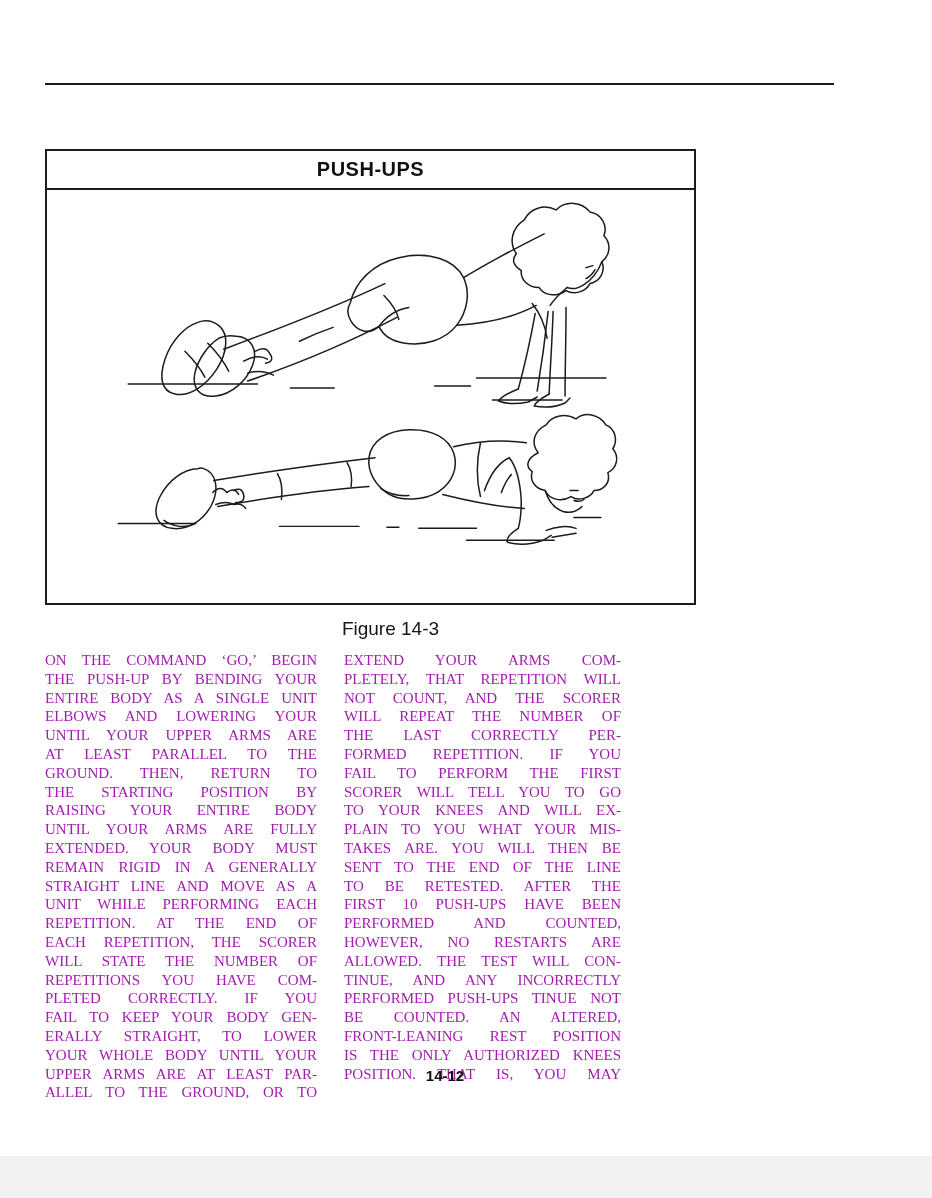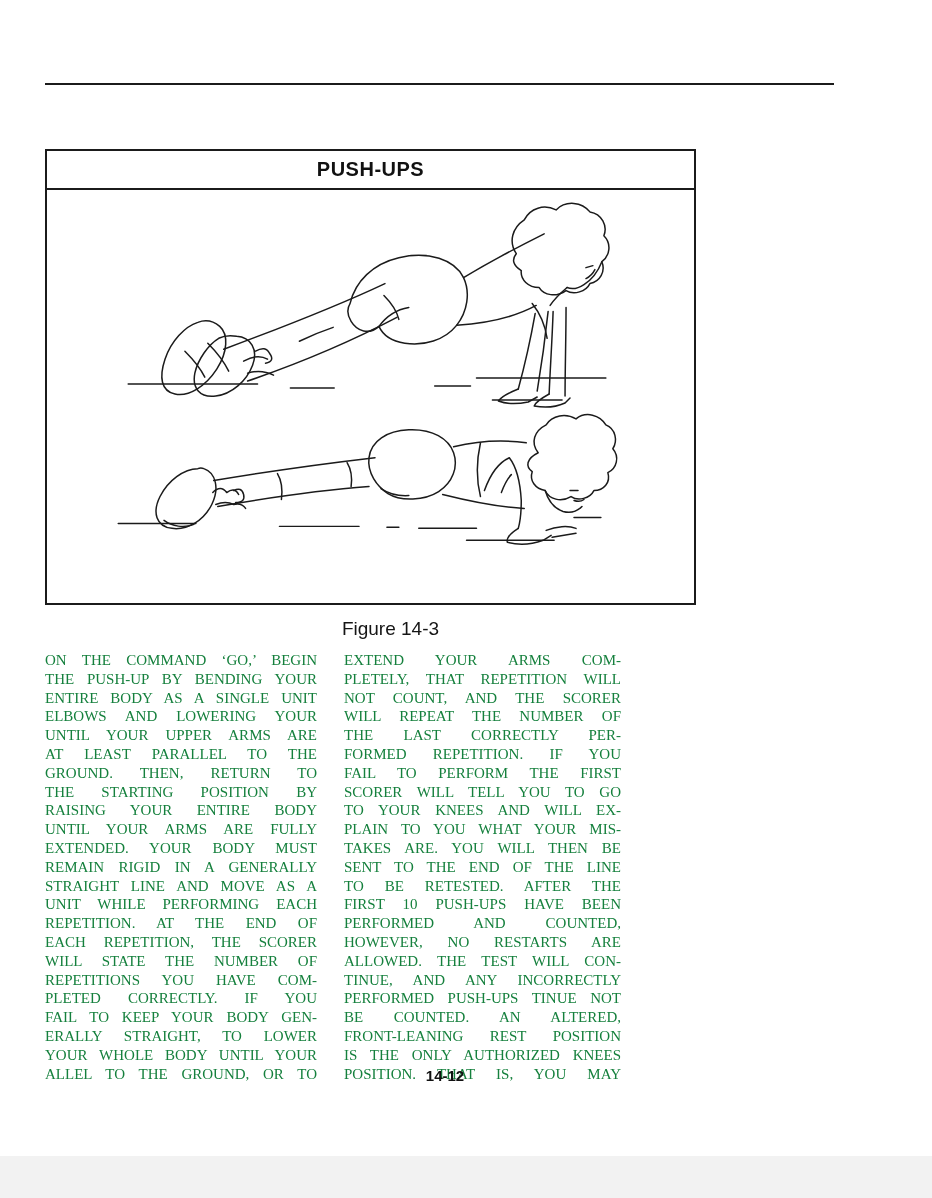--- a/index.html
+++ b/index.html
@@ -68,21 +68,21 @@
   .column-right { left: 344px; width: 277px; }
   .text-line {
     display: block;
     height: 18.8px;
     line-height: 18.8px;
     font-size: 15px;
     text-align: justify;
     text-align-last: justify;
     overflow: hidden;
     white-space: normal;
-    color: #15803d;
+    color: #a21caf;
   }
   .page-number {
     position: absolute;
     left: 0; top: 1067px;
     width: 890px;
     text-align: center;
     font-family: "Liberation Sans", sans-serif;
     font-weight: bold;
     font-size: 15px;
     color: #111;
@@ -207,20 +207,21 @@
       <span class="text-line">STRAIGHT LINE AND MOVE AS A</span>
       <span class="text-line">UNIT WHILE PERFORMING EACH</span>
       <span class="text-line">REPETITION.  AT THE END OF</span>
       <span class="text-line">EACH REPETITION, THE SCORER</span>
       <span class="text-line">WILL STATE THE NUMBER OF</span>
       <span class="text-line">REPETITIONS YOU HAVE COM-</span>
       <span class="text-line">PLETED CORRECTLY.  IF YOU</span>
       <span class="text-line">FAIL TO KEEP YOUR BODY GEN-</span>
       <span class="text-line">ERALLY STRAIGHT, TO LOWER</span>
       <span class="text-line">YOUR WHOLE BODY UNTIL YOUR</span>
+      <span class="text-line">UPPER ARMS ARE AT LEAST PAR-</span>
       <span class="text-line">ALLEL TO THE GROUND, OR TO</span>
     </div>
 
   <div class="column column-right">
       <span class="text-line">EXTEND YOUR ARMS COM-</span>
       <span class="text-line">PLETELY, THAT REPETITION WILL</span>
       <span class="text-line">NOT COUNT, AND THE SCORER</span>
       <span class="text-line">WILL REPEAT THE NUMBER OF</span>
       <span class="text-line">THE LAST CORRECTLY PER-</span>
       <span class="text-line">FORMED REPETITION.  IF YOU</span>

